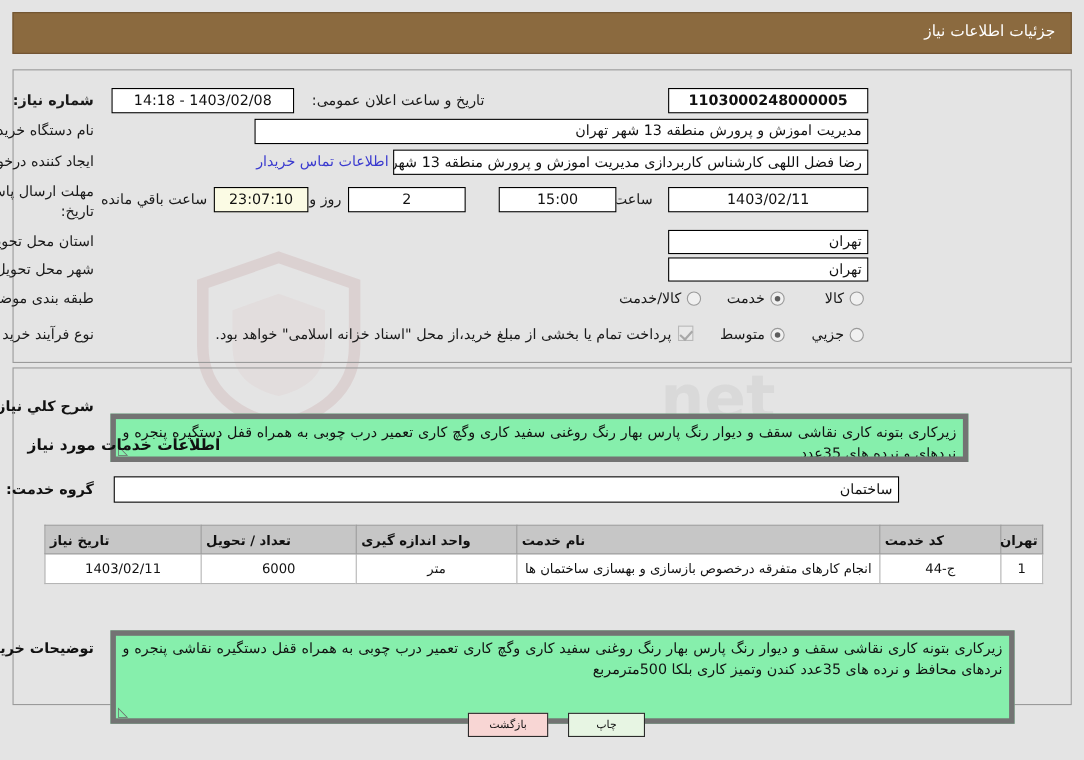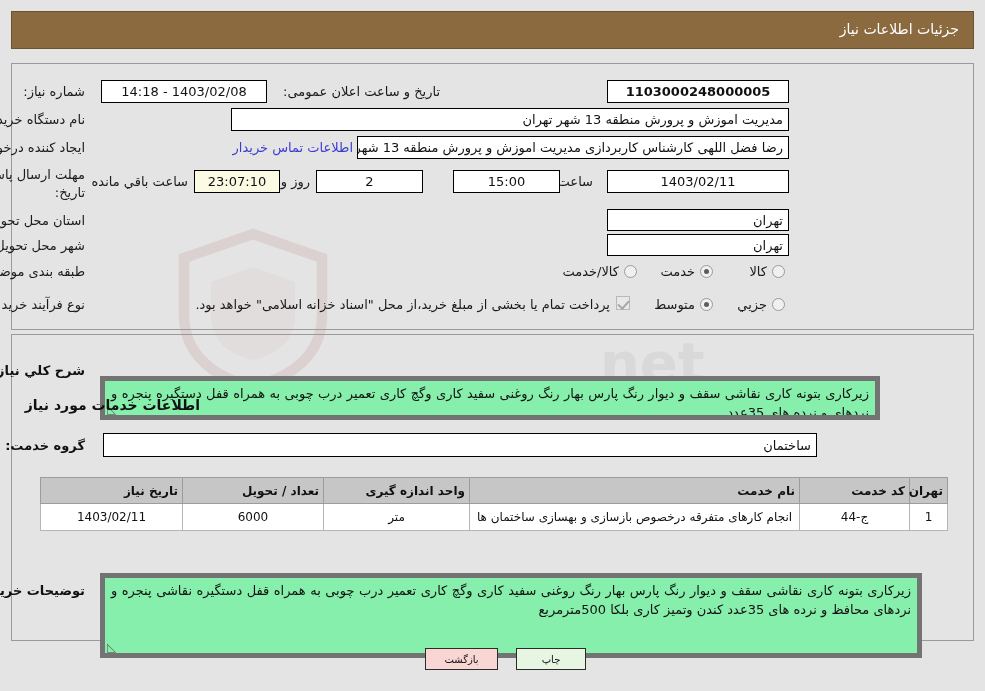--- a/index.html
+++ b/index.html
@@ -196,21 +196,21 @@
     z-index: 4;
     table-layout: fixed;
   }
   .tbl th {
     background: #c6c6c6;
     border: 1px solid #9c9c9c;
     font-weight: bold;
     color: #111;
     height: 26px;
     padding: 0 4px;
-    text-align: right;
+    text-align: left;
     font-size: 12px;
   }
   .tbl td {
     background: #ffffff;
     border: 1px solid #b5b5b5;
     height: 27px;
     padding: 0 4px;
     text-align: center;
     color: #111;
     font-size: 12px;
@@ -242,21 +242,21 @@
   </svg>
   <div class="wm-text3">net</div>
 </div>
 
 <div class="titlebar">
   <div class="t">جزئیات اطلاعات نیاز</div>
 </div>
 
 <div class="panel" id="panel-top"></div>
 
-<div class="lbl" style="right:900px; top:84px;">شماره نیاز:</div>
+<div class="lbl" style="right:900px; top:84px;font-weight:bold;">شماره نیاز:</div>
 <div class="box c" style="right:196px; top:80px; width:182px; height:23px;font-weight:bold;">1103000248000005</div>
 
 <div class="lbl" style="right:545px; top:84px;">تاریخ و ساعت اعلان عمومی:</div>
 <div class="box c" style="right:718px; top:80px; width:166px; height:23px;">1403/02/08 - 14:18</div>
 
 <div class="lbl" style="right:900px; top:112px;">نام دستگاه خریدار:</div>
 <div class="box r" style="right:196px; top:108px; width:558px; height:23px;">مدیریت اموزش و پرورش منطقه 13 شهر تهران</div>
 
 <div class="lbl" style="right:900px; top:140px;">ایجاد کننده درخواست:</div>
 <div class="box r" style="right:196px; top:136px; width:432px; height:23px;">رضا فضل اللهی کارشناس کاربردازی مدیریت اموزش و پرورش منطقه 13 شهر تهر</div>

